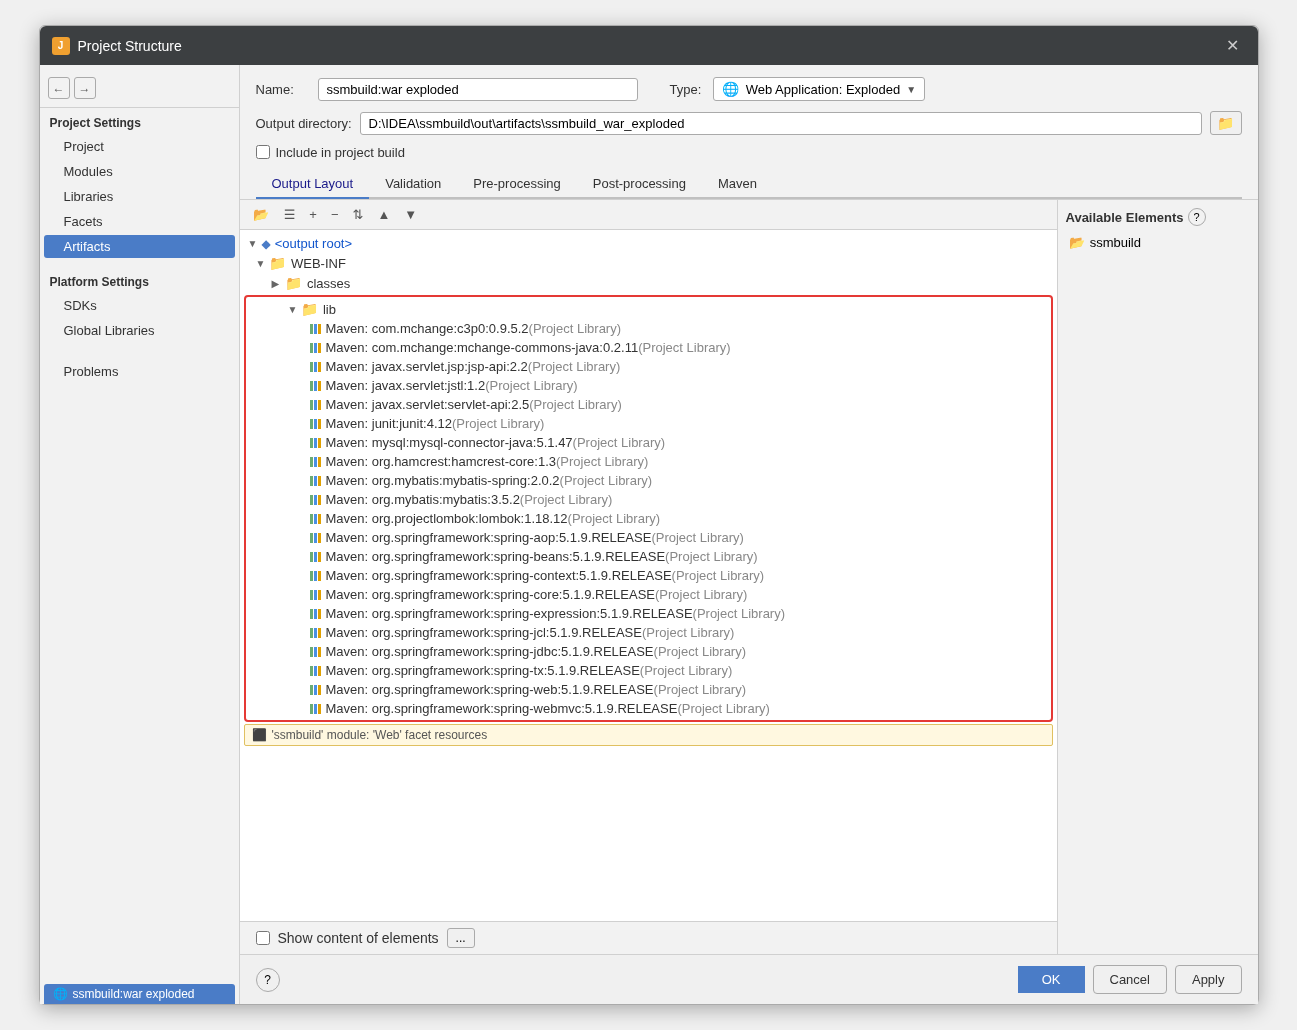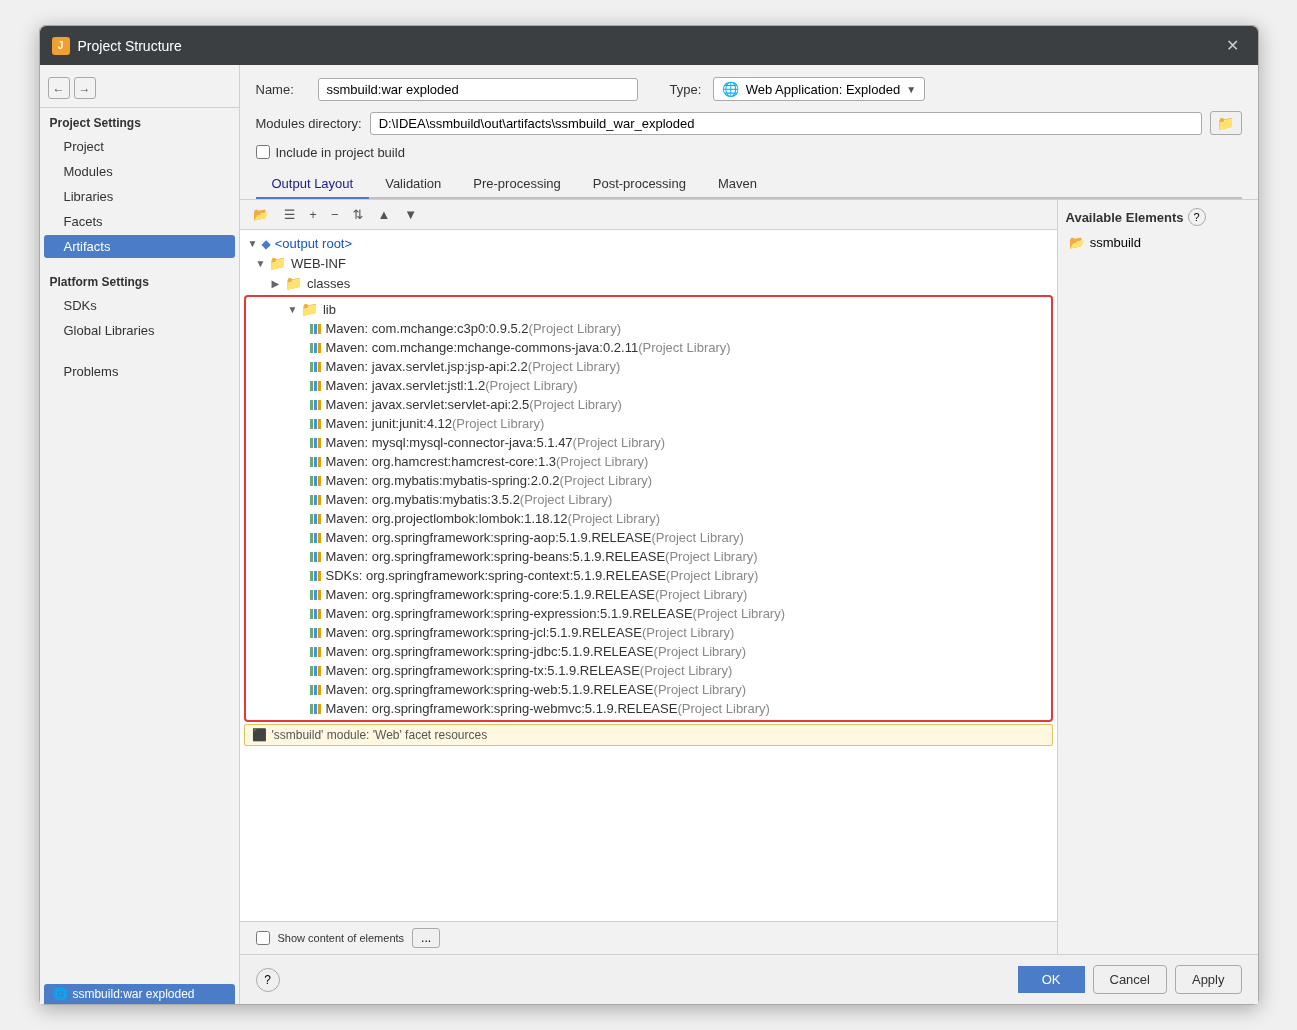--- a/index.html
+++ b/index.html
@@ -333,21 +333,21 @@
       align-items: center;
       gap: 8px;
       border-top: 1px solid #d0d0d0;
       background: #f2f2f2;
     }
     .show-content-checkbox {
       width: 14px;
       height: 14px;
     }
     .show-content-label {
-      font-size: 11px;
+      font-size: 14px;
       color: #333;
     }
     .dotdotdot-btn {
       border: 1px solid #aaa;
       border-radius: 3px;
       background: #f0f0f0;
       padding: 2px 8px;
       cursor: pointer;
       font-size: 12px;
     }
@@ -486,21 +486,21 @@
           <span class="field-label">Name:</span>
           <input class="name-input" type="text" value="ssmbuild:war exploded" style="">
           <span class="type-label">Type:</span>
           <div class="type-select-wrapper">
             <span class="type-select-icon">🌐</span>
             <span>Web Application: Exploded</span>
             <span style="margin-left:auto;font-size:10px;color:#555">▼</span>
           </div>
         </div>
         <div class="output-dir-row">
-          <span class="field-label">Modules directory:</span>
+          <span class="field-label">Output directory:</span>
           <input class="output-dir-input" type="text" value="D:\IDEA\ssmbuild\out\artifacts\ssmbuild_war_exploded" style="">
           <button class="folder-btn">📁</button>
         </div>
         <div class="include-build-row">
           <input type="checkbox" class="include-checkbox" style="">
           <span class="include-label">Include in project build</span>
         </div>
 
         <div class="tabs-row">
           <div class="tab active">Output Layout</div>
@@ -681,21 +681,21 @@
                 <span class="item-label">Maven: org.springframework:spring-beans:5.1.9.RELEASE </span>
                   <span class="item-label-gray">(Project Library)</span>
               </div>
               <div class="tree-item tree-indent-3">
                 <span class="tree-toggle"></span>
                 <span class="lib-bar-icon">
                     <span style="background:#6aab73"></span>
                     <span style="background:#4a90e2"></span>
                     <span style="background:#e0a000"></span>
                   </span>
-                <span class="item-label">SDKs: org.springframework:spring-context:5.1.9.RELEASE </span>
+                <span class="item-label">Maven: org.springframework:spring-context:5.1.9.RELEASE </span>
                   <span class="item-label-gray">(Project Library)</span>
               </div>
               <div class="tree-item tree-indent-3">
                 <span class="tree-toggle"></span>
                 <span class="lib-bar-icon">
                     <span style="background:#6aab73"></span>
                     <span style="background:#4a90e2"></span>
                     <span style="background:#e0a000"></span>
                   </span>
                 <span class="item-label">Maven: org.springframework:spring-core:5.1.9.RELEASE </span>

